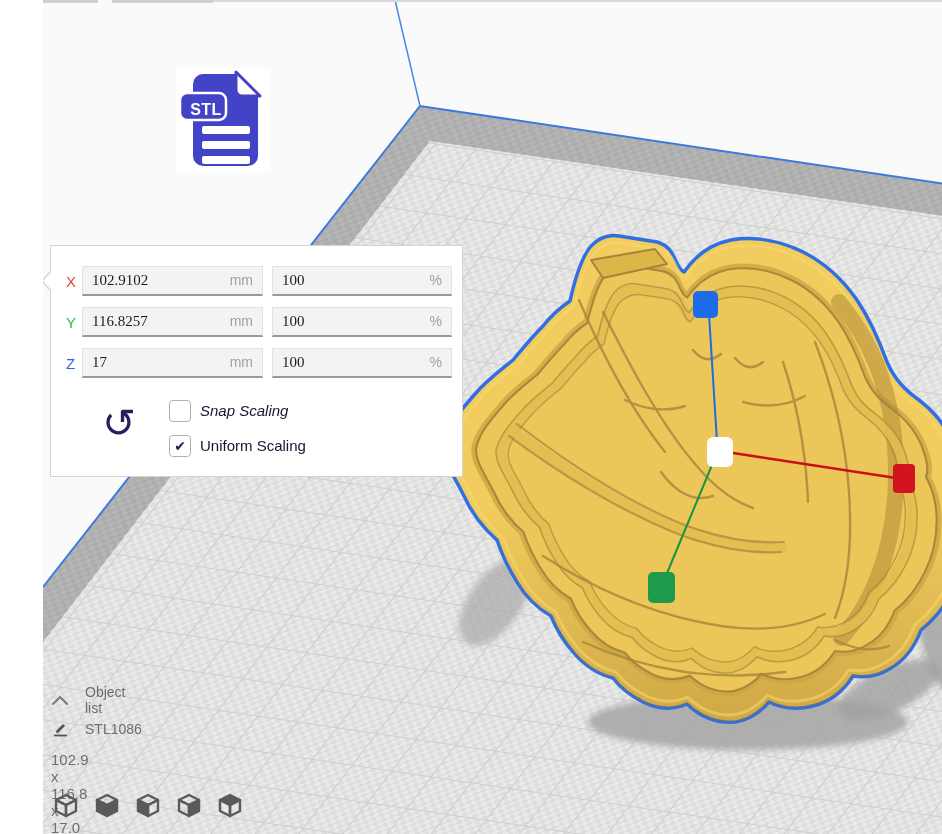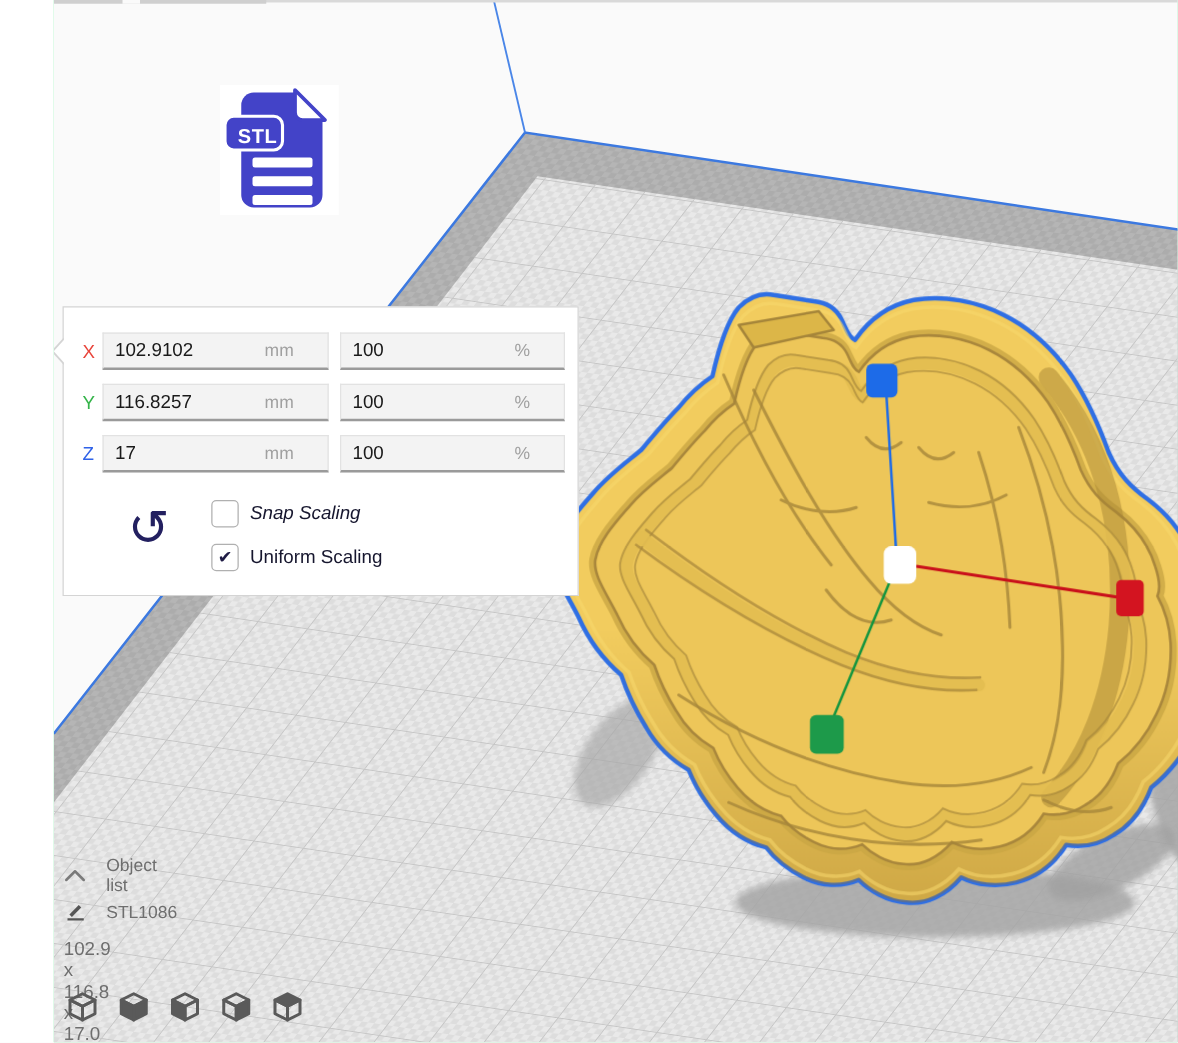--- a/index.html
+++ b/index.html
@@ -26,23 +26,23 @@
   .axis-row{position:absolute; left:0; width:100%; height:32px;}
   .axis-row .axis-label{position:absolute; left:15px; top:7px; font-size:15px; width:14px;}
   .axis-label.ax-x{color:#e8443a;}
   .axis-label.ax-y{color:#35b44a;}
   .axis-label.ax-z{color:#2f62e8;}
   .field{position:absolute; top:0; height:30px; background:#f3f3f3; border:1px solid #e2e2e2;
          border-bottom:2px solid #9a9a9a; box-sizing:border-box;}
   .field.f-mm{left:31px; width:181px;}
   .field.f-pct{left:221px; width:180px;}
   .field input{position:absolute; left:0; top:0; width:100%; height:100%; border:none; background:transparent;
-         font-family:Liberation Sans, sans-serif; font-size:15px; color:#1a1a1a; padding:0 34px 0 9px;
+         font-family:Liberation Serif, serif; font-size:15px; color:#1a1a1a; padding:0 34px 0 9px;
          box-sizing:border-box; outline:none;}
-  .field .unit{position:absolute; right:27px; top:5px; font-size:14px; color:#a0a0a0;}
+  .field .unit{position:absolute; right:9px; top:5px; font-size:14px; color:#a0a0a0;}
   .row-x{top:20px;} .row-y{top:61px;} .row-z{top:102px;}
   .reset-btn{position:absolute; left:46px; top:398px; width:44px; height:48px; border:none; background:transparent;
          color:#232060; font-size:40px; line-height:44px; font-family:"DejaVu Sans",sans-serif; cursor:pointer; padding:0;}
   .check-row{position:absolute; left:118px; height:23px; display:flex; align-items:center;}
   .check-row.cr-snap{top:398px;} .check-row.cr-uniform{top:433px;}
   .checkbox{width:22px; height:22px; border:1.5px solid #b0b0b0; border-radius:4px; background:#ffffff;
          box-sizing:border-box; display:flex; align-items:center; justify-content:center;
          font-size:14px; color:#1f1b45; font-family:"DejaVu Sans",sans-serif;}
   .check-label{margin-left:9px; font-size:15px; color:#16162e;}
   

